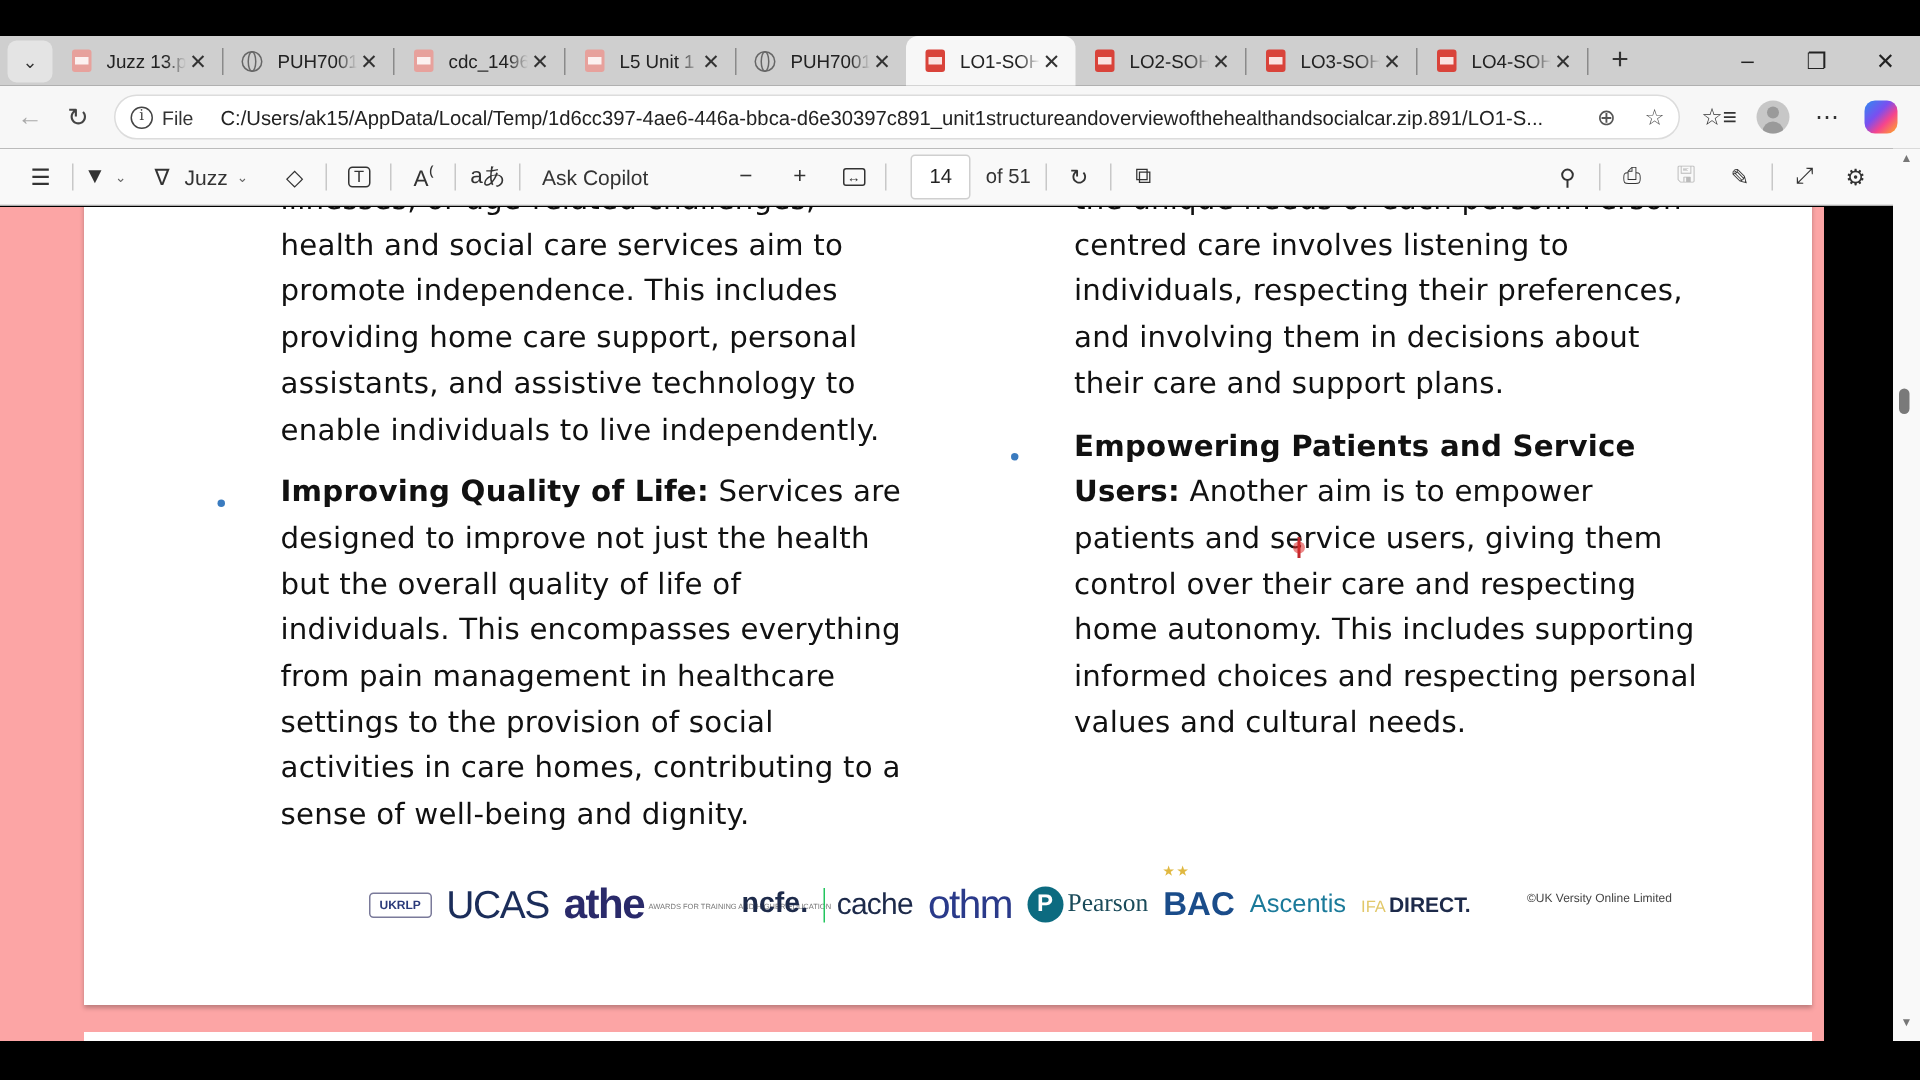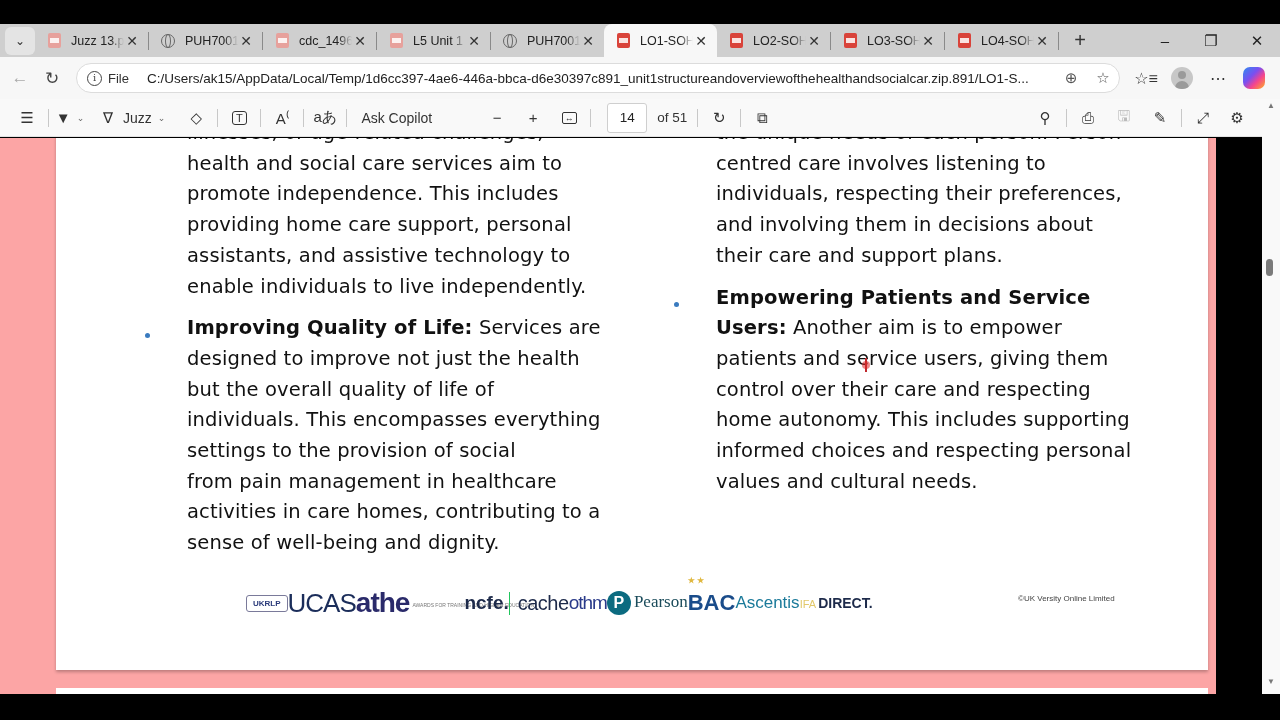--- a/index.html
+++ b/index.html
@@ -59,28 +59,28 @@
   .line { white-space: nowrap; }
   .cut { clip-path: inset(14px 0 0 0); }
   .bullet { position: absolute; width: 5px; height: 5px; border-radius: 50%; background: #3a7bbf; }
   b { font-weight: bold; }
   .cursor { position: absolute; width: 8px; height: 14px; }
   .cursor::before { content: ""; position: absolute; left: 3px; top: 0; width: 2px; height: 14px; background: #c0282d; }
   .cursor::after { content: ""; position: absolute; left: 0; top: 3px; width: 8px; height: 8px; border-radius: 50%; background: rgba(220,40,40,0.55); }
 
   
   .logos { position: absolute; left: 190px; top: 460px; width: 900px; height: 50px; display: flex; align-items: center; font-family: "Liberation Sans", sans-serif; }
-  .logo { white-space: nowrap; }
+  .logo { margin-right: 10px; white-space: nowrap; }
   .ukrlp { border: 1px solid #7a7a9a; border-radius: 3px; padding: 3px 6px; font-size: 8px; font-weight: bold; color: #2a3a7a; }
   .ucas { font-size: 26px; color: #1b2d5a; letter-spacing: -1px; }
   .athe { font-size: 28px; font-weight: bold; color: #2a2a6a; letter-spacing: -1px; }
   .athe small { font-size: 5px; font-weight: normal; color: #777; margin-left: 3px; display: inline-block; width: 52px; line-height: 6px; vertical-align: middle; letter-spacing: 0; }
   .ncfe { font-size: 19px; font-weight: bold; color: #1d2a4a; }
   .cache { font-size: 20px; color: #1d2a4a; border-left: 1px solid #22c55e; padding-left: 8px; letter-spacing: -0.5px; }
-  .othm { font-size: 19px; color: #2a3a8a; letter-spacing: -1px; }
+  .othm { font-size: 27px; color: #2a3a8a; letter-spacing: -1px; }
   .pearson-p { width: 24px; height: 24px; border-radius: 50%; background: #0c6b80; color: #fff; font-size: 16px; font-weight: bold; text-align: center; line-height: 24px; display: inline-block; vertical-align: middle; margin-right: 3px; }
   .pearson { font-size: 17px; color: #1a4b5a; font-family: "Liberation Serif", serif; }
   .bac { font-size: 22px; font-weight: bold; color: #1a4c8a; position: relative; }
   .bac::before { content: "★ ★"; position: absolute; left: 0; top: -14px; font-size: 8px; color: #e0b840; }
   .ascentis { font-size: 17px; color: #1b7a9a; }
   .direct { font-size: 14px; font-weight: bold; color: #1d2a4a; }
   .direct span { color: #e2c86a; font-weight: normal; font-size: 11px; margin-right: 2px; }
   .copyright { position: absolute; left: 962px; top: 476px; font-size: 8px; color: #444; font-family: "Liberation Sans", sans-serif; }
 
   
@@ -278,22 +278,22 @@
         <div class="line">health and social care services aim to</div>
         <div class="line">promote independence. This includes</div>
         <div class="line">providing home care support, personal</div>
         <div class="line">assistants, and assistive technology to</div>
         <div class="line">enable individuals to live independently.</div>
         <div style="height:11px"></div>
         <div class="line"><b>Improving Quality of Life:</b><span> Services are</span></div>
         <div class="line">designed to improve not just the health</div>
         <div class="line">but the overall quality of life of</div>
         <div class="line">individuals. This encompasses everything</div>
+        <div class="line">from pain management in healthcare</div>
         <div class="line">settings to the provision of social</div>
-        <div class="line">from pain management in healthcare</div>
         <div class="line">activities in care homes, contributing to a</div>
         <div class="line">sense of well-being and dignity.</div>
       </div>
       <div class="bullet" style="left:89px;top:215px"></div>
 
       <div class="col right">
         <div class="line cut">the unique needs of each person. Person-</div>
         <div class="line">centred care involves listening to</div>
         <div class="line">individuals, respecting their preferences,</div>
         <div class="line">and involving them in decisions about</div>

